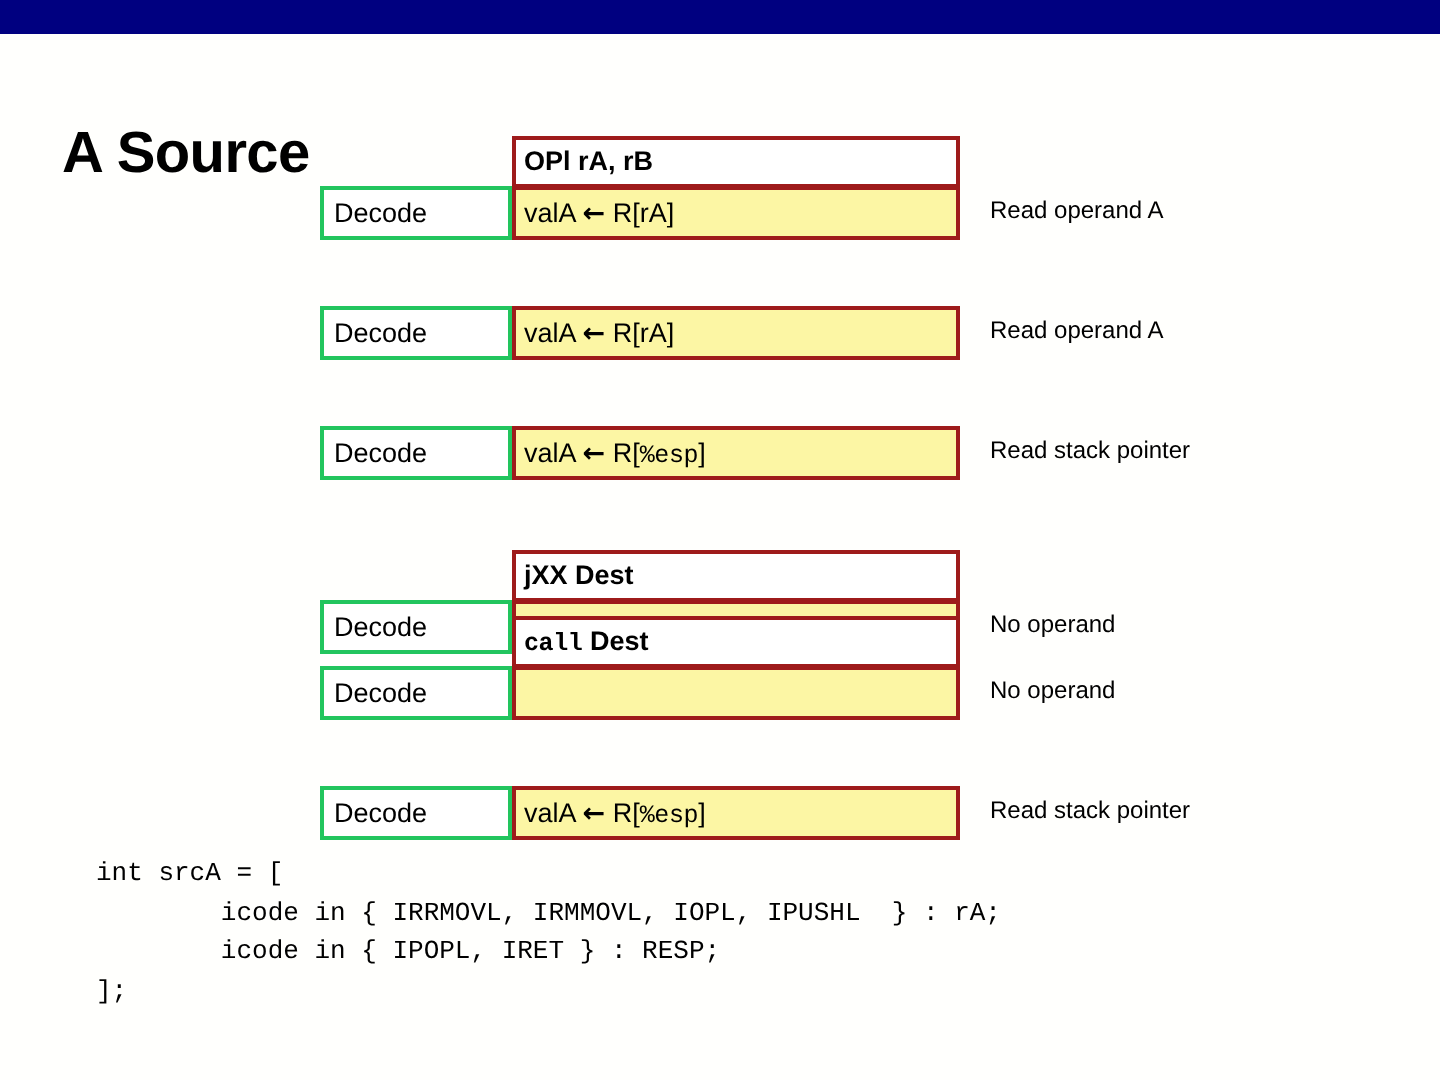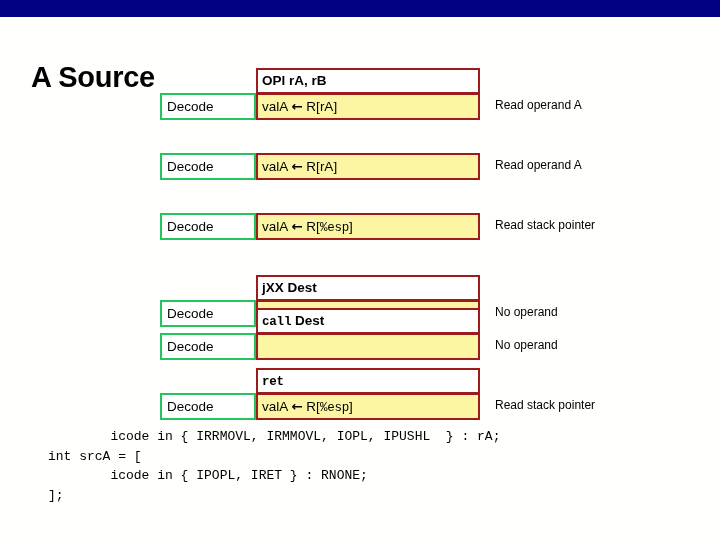--- a/index.html
+++ b/index.html
@@ -157,20 +157,19 @@
       <div class="action-box"></div>
       <div class="note">No operand</div>
     </div>
     <div class="row" style="top: 308px;">
       <div class="instr-box"><span class="mono">call</span><span> Dest</span></div>
       <div class="stage-box">Decode</div>
       <div class="action-box"></div>
       <div class="note">No operand</div>
     </div>
     <div class="row" style="top: 368px;">
-      <div class="instr-box"><span class="mono">ret</span><span></span></div>
       <div class="stage-box">Decode</div>
       <div class="action-box"><span>valA</span> <span class="arrow">←</span><span> R[</span><span class="mono">%esp</span><span>]</span></div>
       <div class="note">Read stack pointer</div>
     </div>
   </div>
 
-<div id="code"><div>        icode in { IRRMOVL, IRMMOVL, IOPL, IPUSHL  } : rA;</div><div>int srcA = [</div><div>        icode in { IPOPL, IRET } : RNONE;</div><div>];</div></div>
+<div id="code"><div>int srcA = [</div><div>        icode in { IRRMOVL, IRMMOVL, IOPL, IPUSHL  } : rA;</div><div>        icode in { IPOPL, IRET } : RESP;</div><div>];</div></div>
 
 </body></html>

